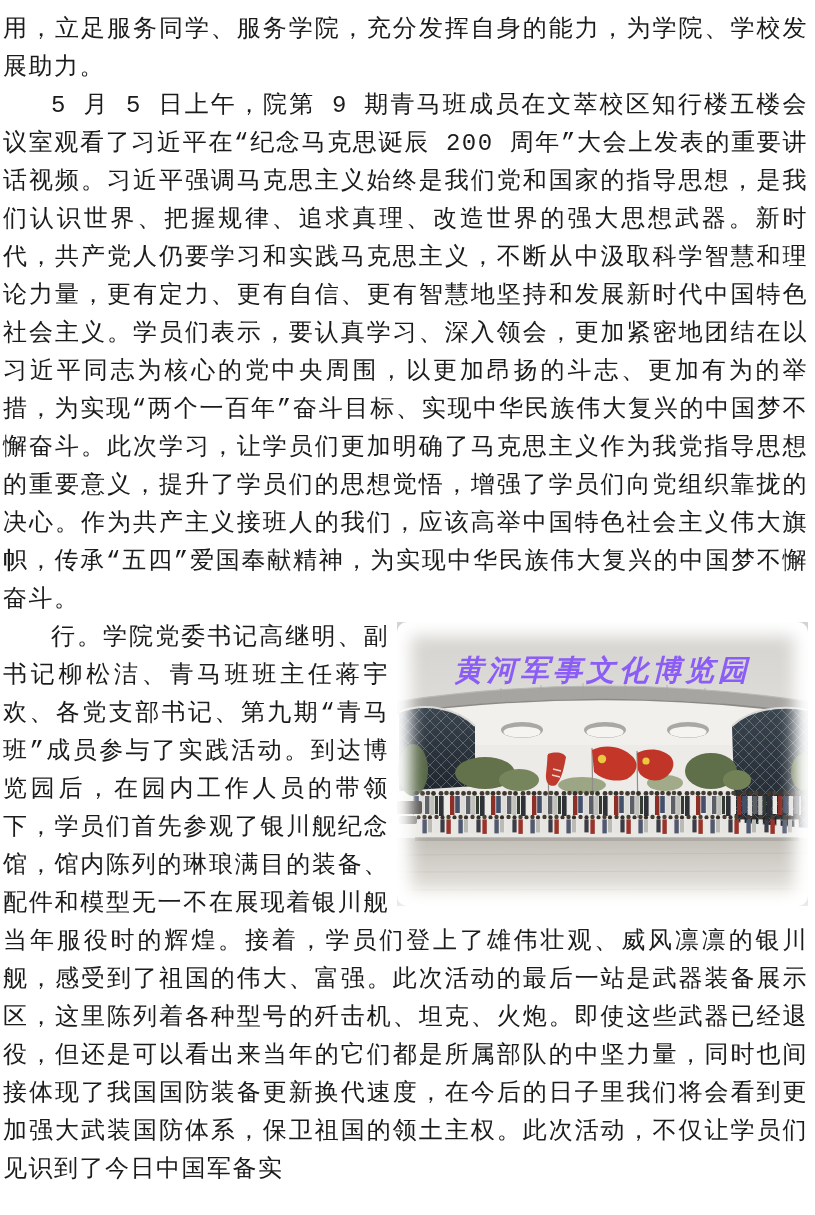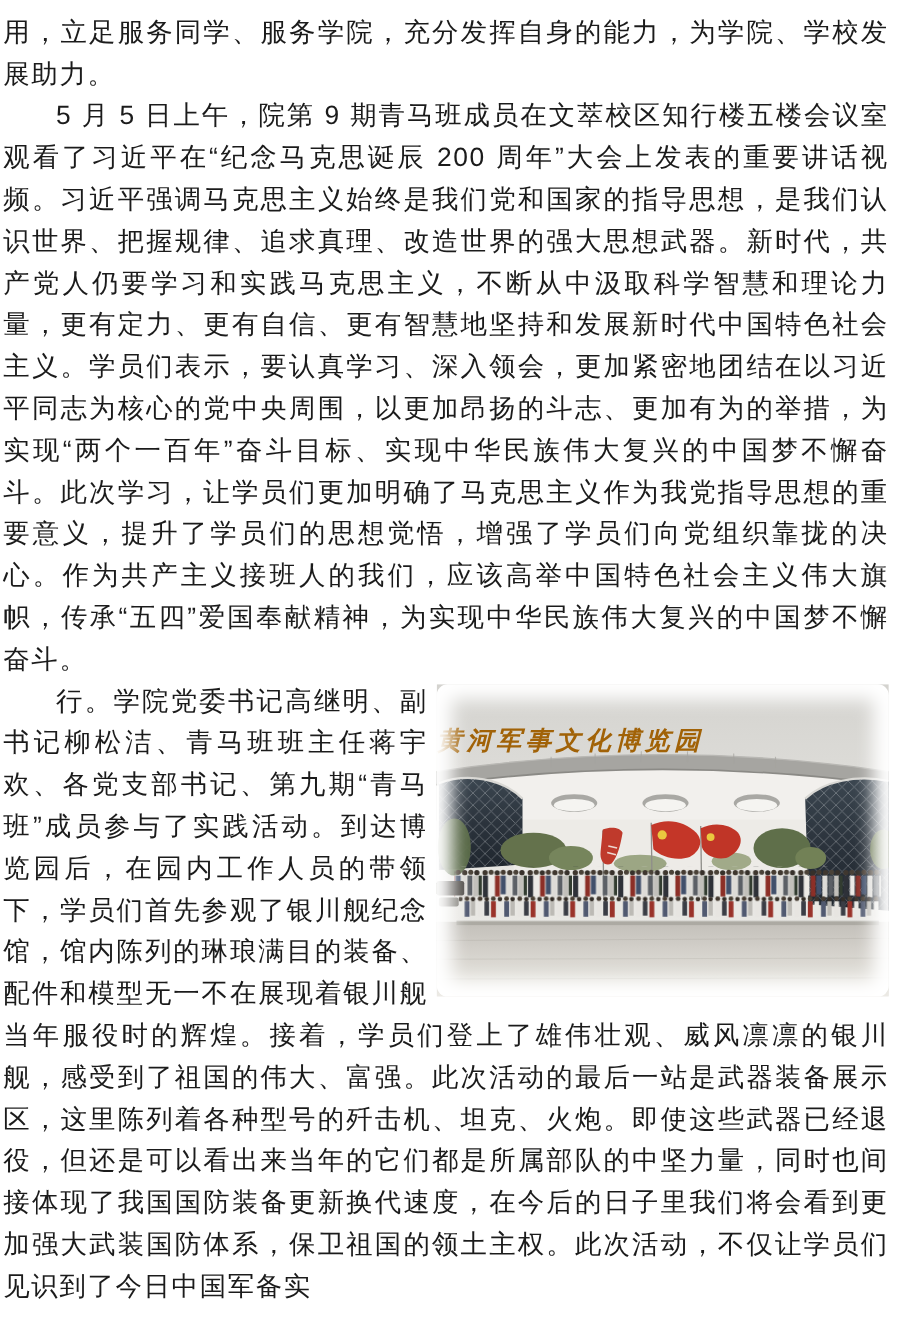--- a/index.html
+++ b/index.html
@@ -2,21 +2,21 @@
 <html lang="zh"><head>
 <meta charset="utf-8">
 <style>
   html, body { margin: 0; padding: 0; background: #ffffff; }
   .page {
     position: relative;
     width: 815px;
     height: 1215px;
     overflow: hidden;
     background: #ffffff;
-    font-family: Liberation Sans, sans-serif;
+    font-family: Liberation Mono, monospace;
     color: #1b1b1b;
   }
   .content {
     padding: 11px 7px 0 3px;
   }
   p.para {
     margin: 0;
     font-size: 24px;
     line-height: 38px;
     letter-spacing: 1.5px;
@@ -33,26 +33,27 @@
     margin: 3px 0 16px 8px;
     position: relative;
     display: block;
   }
   .photo svg { display: block; width: 411px; height: 284px; }
   .photo-sign {
     position: absolute;
     top: 34px;
     left: 0;
     width: 411px;
-    font-size: 23px;
+    text-align: center;
+    font-size: 29px;
     line-height: 34px;
     font-weight: bold;
     font-style: italic;
     letter-spacing: 4px;
-    color: #a16207;
+    color: #8b5cf6;
     text-indent: 0;
     white-space: nowrap;
   }
   
   .photo .feather {
     content: "";
     position: absolute;
     inset: 0;
     box-shadow: inset 0 0 16px 14px #ffffff;
     border-radius: 10px;

